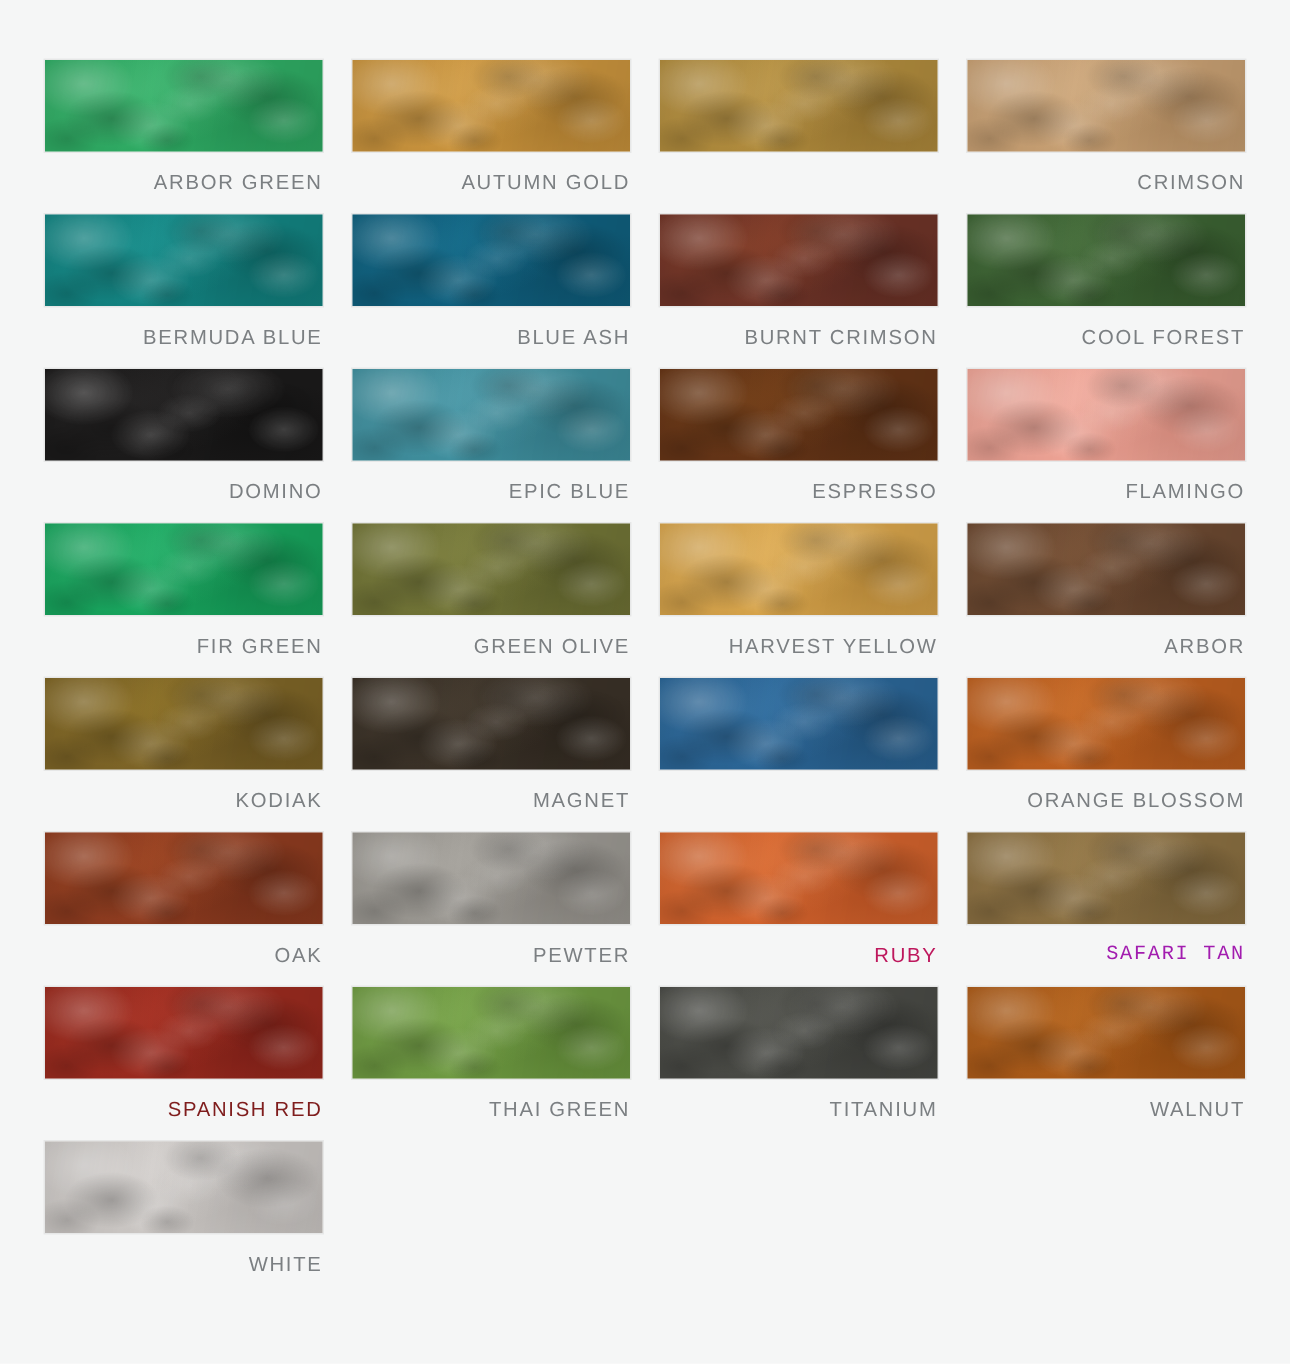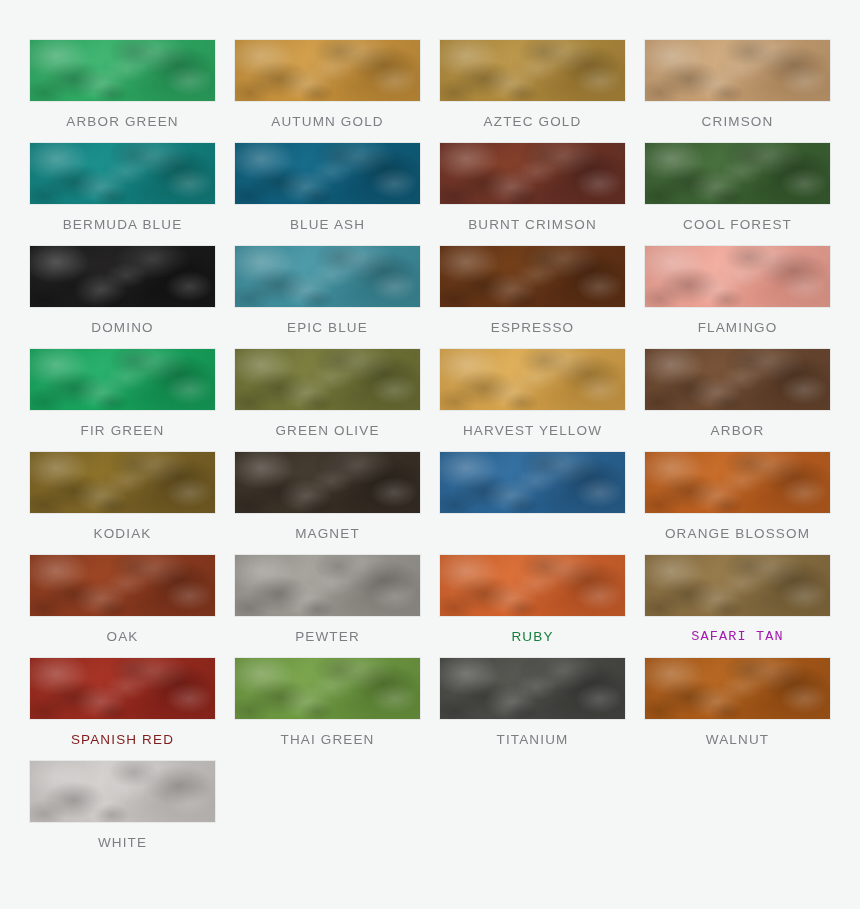--- a/index.html
+++ b/index.html
@@ -75,21 +75,21 @@
     pointer-events: none;
   }
 
   .swatch-label {
     position: absolute;
     left: 0;
     right: 0;
     top: 61px;
     height: 46px;
     line-height: 42px;
-    text-align: center;
+    text-align: right;
     font-size: 13.5px;
     letter-spacing: 1.15px;
     color: #7b7f82;
     white-space: nowrap;
     font-family: "Liberation Sans", sans-serif;
   }
 </style>
 </head>
 <body style="background: rgb(245, 246, 246);">
 
@@ -97,21 +97,20 @@
     <div class="swatch-cell">
       <div class="swatch-chip" style="background-color: rgb(46, 171, 99); background-image: radial-gradient(120px 55px at 30% 35%, rgba(95, 200, 138, 0.4), rgba(95, 200, 138, 0) 70%), radial-gradient(110px 50px at 75% 70%, rgba(29, 127, 72, 0.467), rgba(29, 127, 72, 0) 72%), radial-gradient(70px 40px at 55% 15%, rgba(95, 200, 138, 0.267), rgba(95, 200, 138, 0) 75%);"></div>
       <div class="swatch-label" style="color: rgb(123, 127, 130);">ARBOR GREEN</div>
     </div>
     <div class="swatch-cell">
       <div class="swatch-chip" style="background-color: rgb(201, 147, 60); background-image: radial-gradient(120px 55px at 30% 35%, rgba(224, 180, 104, 0.4), rgba(224, 180, 104, 0) 70%), radial-gradient(110px 50px at 75% 70%, rgba(154, 108, 36, 0.467), rgba(154, 108, 36, 0) 72%), radial-gradient(70px 40px at 55% 15%, rgba(224, 180, 104, 0.267), rgba(224, 180, 104, 0) 75%);"></div>
       <div class="swatch-label" style="color: rgb(123, 127, 130);">AUTUMN GOLD</div>
     </div>
     <div class="swatch-cell">
       <div class="swatch-chip" style="background-color: rgb(176, 139, 60); background-image: radial-gradient(120px 55px at 30% 35%, rgba(205, 171, 100, 0.4), rgba(205, 171, 100, 0) 70%), radial-gradient(110px 50px at 75% 70%, rgba(133, 100, 38, 0.467), rgba(133, 100, 38, 0) 72%), radial-gradient(70px 40px at 55% 15%, rgba(205, 171, 100, 0.267), rgba(205, 171, 100, 0) 75%);"></div>
-      <div class="swatch-label" style="color: rgb(123, 127, 130);">AZTEC GOLD</div>
     </div>
     <div class="swatch-cell">
       <div class="swatch-chip" style="background-color: rgb(199, 159, 114); background-image: radial-gradient(120px 55px at 30% 35%, rgba(221, 190, 152, 0.4), rgba(221, 190, 152, 0) 70%), radial-gradient(110px 50px at 75% 70%, rgba(160, 122, 80, 0.467), rgba(160, 122, 80, 0) 72%), radial-gradient(70px 40px at 55% 15%, rgba(221, 190, 152, 0.267), rgba(221, 190, 152, 0) 75%);"></div>
       <div class="swatch-label" style="color: rgb(123, 127, 130);">CRIMSON</div>
     </div>
     <div class="swatch-cell">
       <div class="swatch-chip" style="background-color: rgb(18, 131, 129); background-image: radial-gradient(120px 55px at 30% 35%, rgba(42, 163, 160, 0.4), rgba(42, 163, 160, 0) 70%), radial-gradient(110px 50px at 75% 70%, rgba(10, 94, 93, 0.467), rgba(10, 94, 93, 0) 72%), radial-gradient(70px 40px at 55% 15%, rgba(42, 163, 160, 0.267), rgba(42, 163, 160, 0) 75%);"></div>
       <div class="swatch-label" style="color: rgb(123, 127, 130);">BERMUDA BLUE</div>
     </div>
     <div class="swatch-cell">
@@ -177,21 +176,21 @@
     <div class="swatch-cell">
       <div class="swatch-chip" style="background-color: rgb(142, 59, 31); background-image: radial-gradient(120px 55px at 30% 35%, rgba(178, 86, 44, 0.4), rgba(178, 86, 44, 0) 70%), radial-gradient(110px 50px at 75% 70%, rgba(97, 37, 19, 0.467), rgba(97, 37, 19, 0) 72%), radial-gradient(70px 40px at 55% 15%, rgba(178, 86, 44, 0.267), rgba(178, 86, 44, 0) 75%);"></div>
       <div class="swatch-label" style="color: rgb(123, 127, 130);">OAK</div>
     </div>
     <div class="swatch-cell">
       <div class="swatch-chip" style="background-color: rgb(155, 152, 146); background-image: radial-gradient(120px 55px at 30% 35%, rgba(188, 185, 179, 0.4), rgba(188, 185, 179, 0) 70%), radial-gradient(110px 50px at 75% 70%, rgba(119, 115, 109, 0.467), rgba(119, 115, 109, 0) 72%), radial-gradient(70px 40px at 55% 15%, rgba(188, 185, 179, 0.267), rgba(188, 185, 179, 0) 75%);"></div>
       <div class="swatch-label" style="color: rgb(123, 127, 130);">PEWTER</div>
     </div>
     <div class="swatch-cell">
       <div class="swatch-chip" style="background-color: rgb(210, 98, 44); background-image: radial-gradient(120px 55px at 30% 35%, rgba(232, 134, 78, 0.4), rgba(232, 134, 78, 0) 70%), radial-gradient(110px 50px at 75% 70%, rgba(164, 68, 26, 0.467), rgba(164, 68, 26, 0) 72%), radial-gradient(70px 40px at 55% 15%, rgba(232, 134, 78, 0.267), rgba(232, 134, 78, 0) 75%);"></div>
-      <div class="swatch-label" style="color: #15803d;">RUBY</div>
+      <div class="swatch-label" style="color: #be185d;">RUBY</div>
     </div>
     <div class="swatch-cell">
       <div class="swatch-chip" style="background-color: rgb(138, 111, 65); background-image: radial-gradient(120px 55px at 30% 35%, rgba(171, 142, 92, 0.4), rgba(171, 142, 92, 0) 70%), radial-gradient(110px 50px at 75% 70%, rgba(99, 80, 44, 0.467), rgba(99, 80, 44, 0) 72%), radial-gradient(70px 40px at 55% 15%, rgba(171, 142, 92, 0.267), rgba(171, 142, 92, 0) 75%);"></div>
       <div class="swatch-label" style="color: #a21caf; font-family: Liberation Mono, monospace;">SAFARI TAN</div>
     </div>
     <div class="swatch-cell">
       <div class="swatch-chip" style="background-color: rgb(154, 42, 30); background-image: radial-gradient(120px 55px at 30% 35%, rgba(186, 66, 50, 0.4), rgba(186, 66, 50, 0) 70%), radial-gradient(110px 50px at 75% 70%, rgba(108, 23, 18, 0.467), rgba(108, 23, 18, 0) 72%), radial-gradient(70px 40px at 55% 15%, rgba(186, 66, 50, 0.267), rgba(186, 66, 50, 0) 75%);"></div>
       <div class="swatch-label" style="color: #7f1d1d;">SPANISH RED</div>
     </div>
     <div class="swatch-cell">

